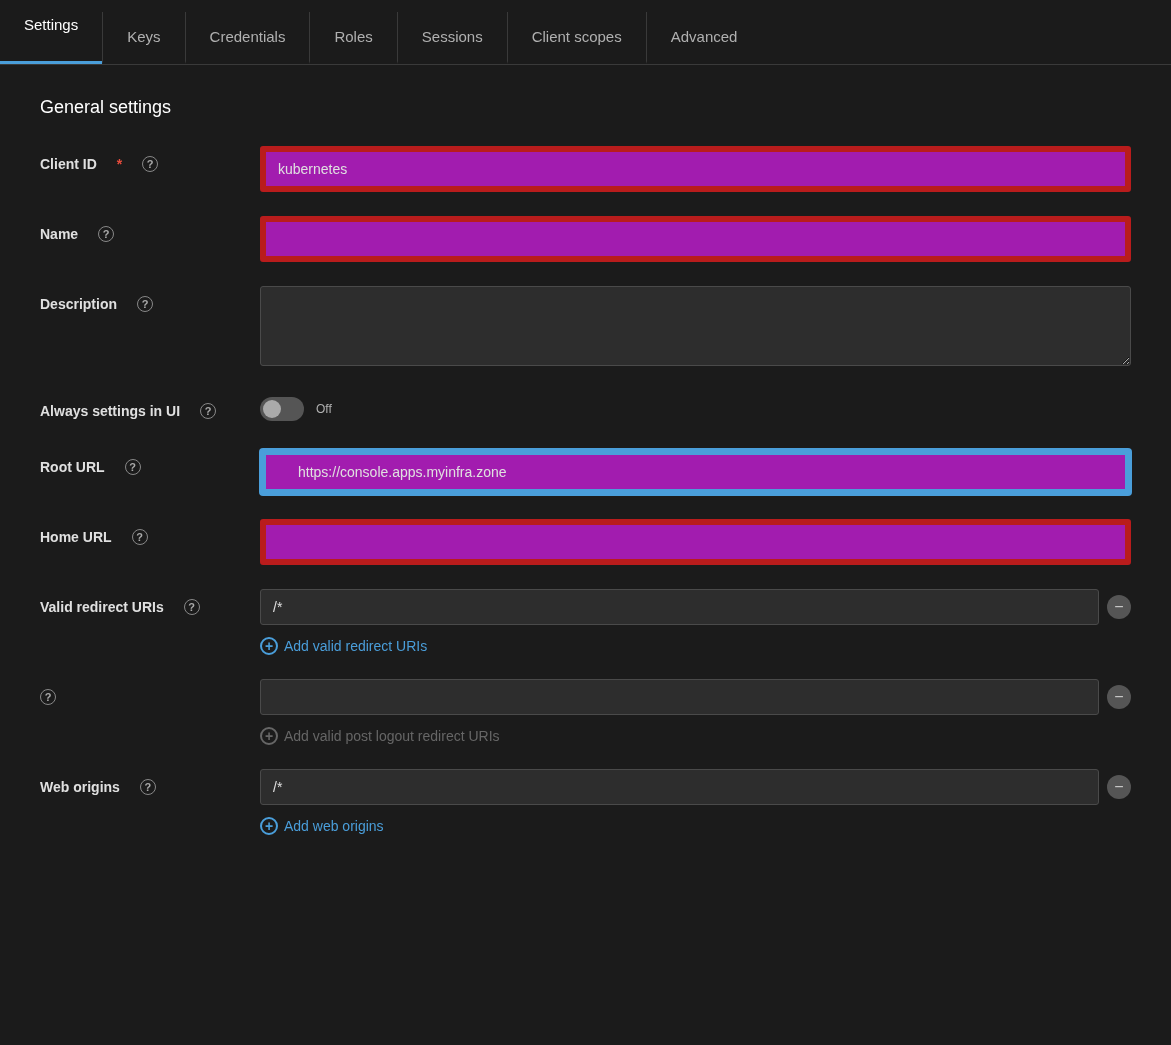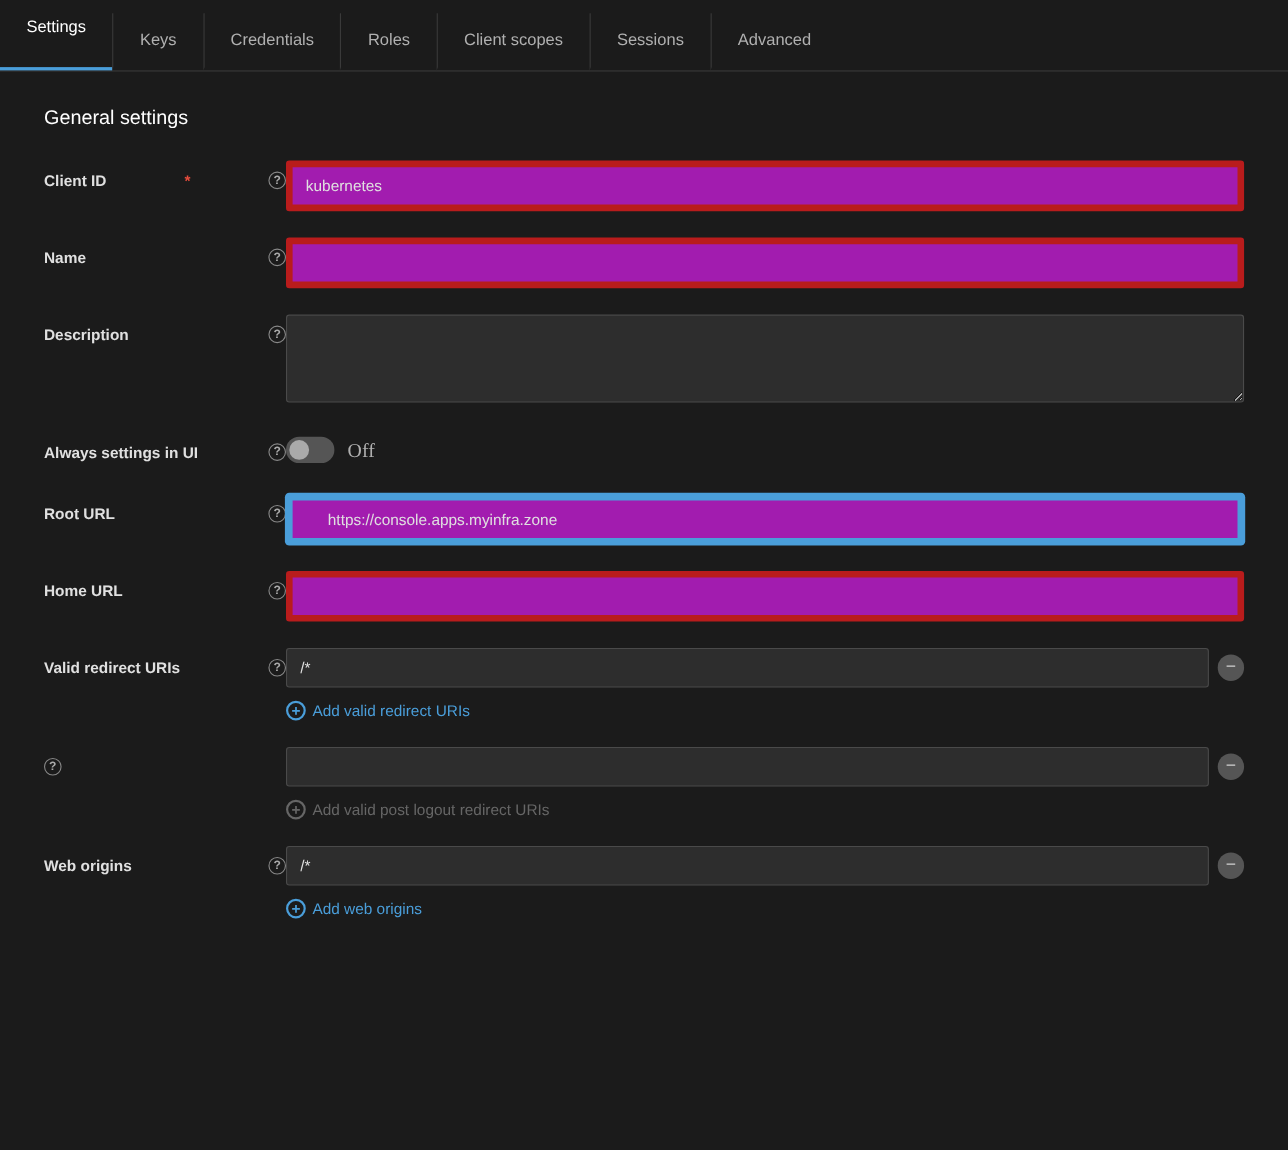--- a/index.html
+++ b/index.html
@@ -59,21 +59,20 @@
     .form-label {
       width: 220px;
       min-width: 220px;
       padding-top: 10px;
       font-weight: 700;
       color: #e0e0e0;
       font-size: 14px;
       display: flex;
       align-items: center;
       gap: 20px;
-      justify-content: space-between;
     }
     .form-label .required {
       color: #e74c3c;
       font-size: 14px;
     }
     .help-icon {
       width: 16px;
       height: 16px;
       border-radius: 50%;
       border: 1px solid #888;
@@ -137,22 +136,21 @@
       height: 18px;
       background-color: #aaa;
       border-radius: 50%;
       position: absolute;
       top: 3px;
       left: 3px;
       transition: left 0.2s;
     }
     .toggle-label {
       color: #b0b0b0;
-      font-size: 18px;
-      font-family: Liberation Serif, serif;
+      font-size: 12px;
     }
 
     
     .uri-row {
       display: flex;
       align-items: center;
       gap: 8px;
       margin-bottom: 6px;
     }
     .uri-input {
@@ -208,22 +206,22 @@
     }
   </style>
 </head>
 <body>
 
 <div class="tabs">
   <div class="tab active">Settings</div>
   <div class="tab">Keys</div>
   <div class="tab">Credentials</div>
   <div class="tab">Roles</div>
+  <div class="tab">Sessions</div>
   <div class="tab">Client scopes</div>
-  <div class="tab">Sessions</div>
   <div class="tab">Advanced</div>
 </div>
 
 <div class="content">
 
   <div class="section-title">General settings</div>
 
   <div class="form-row">
     <div class="form-label">
       <span>Client ID</span>

